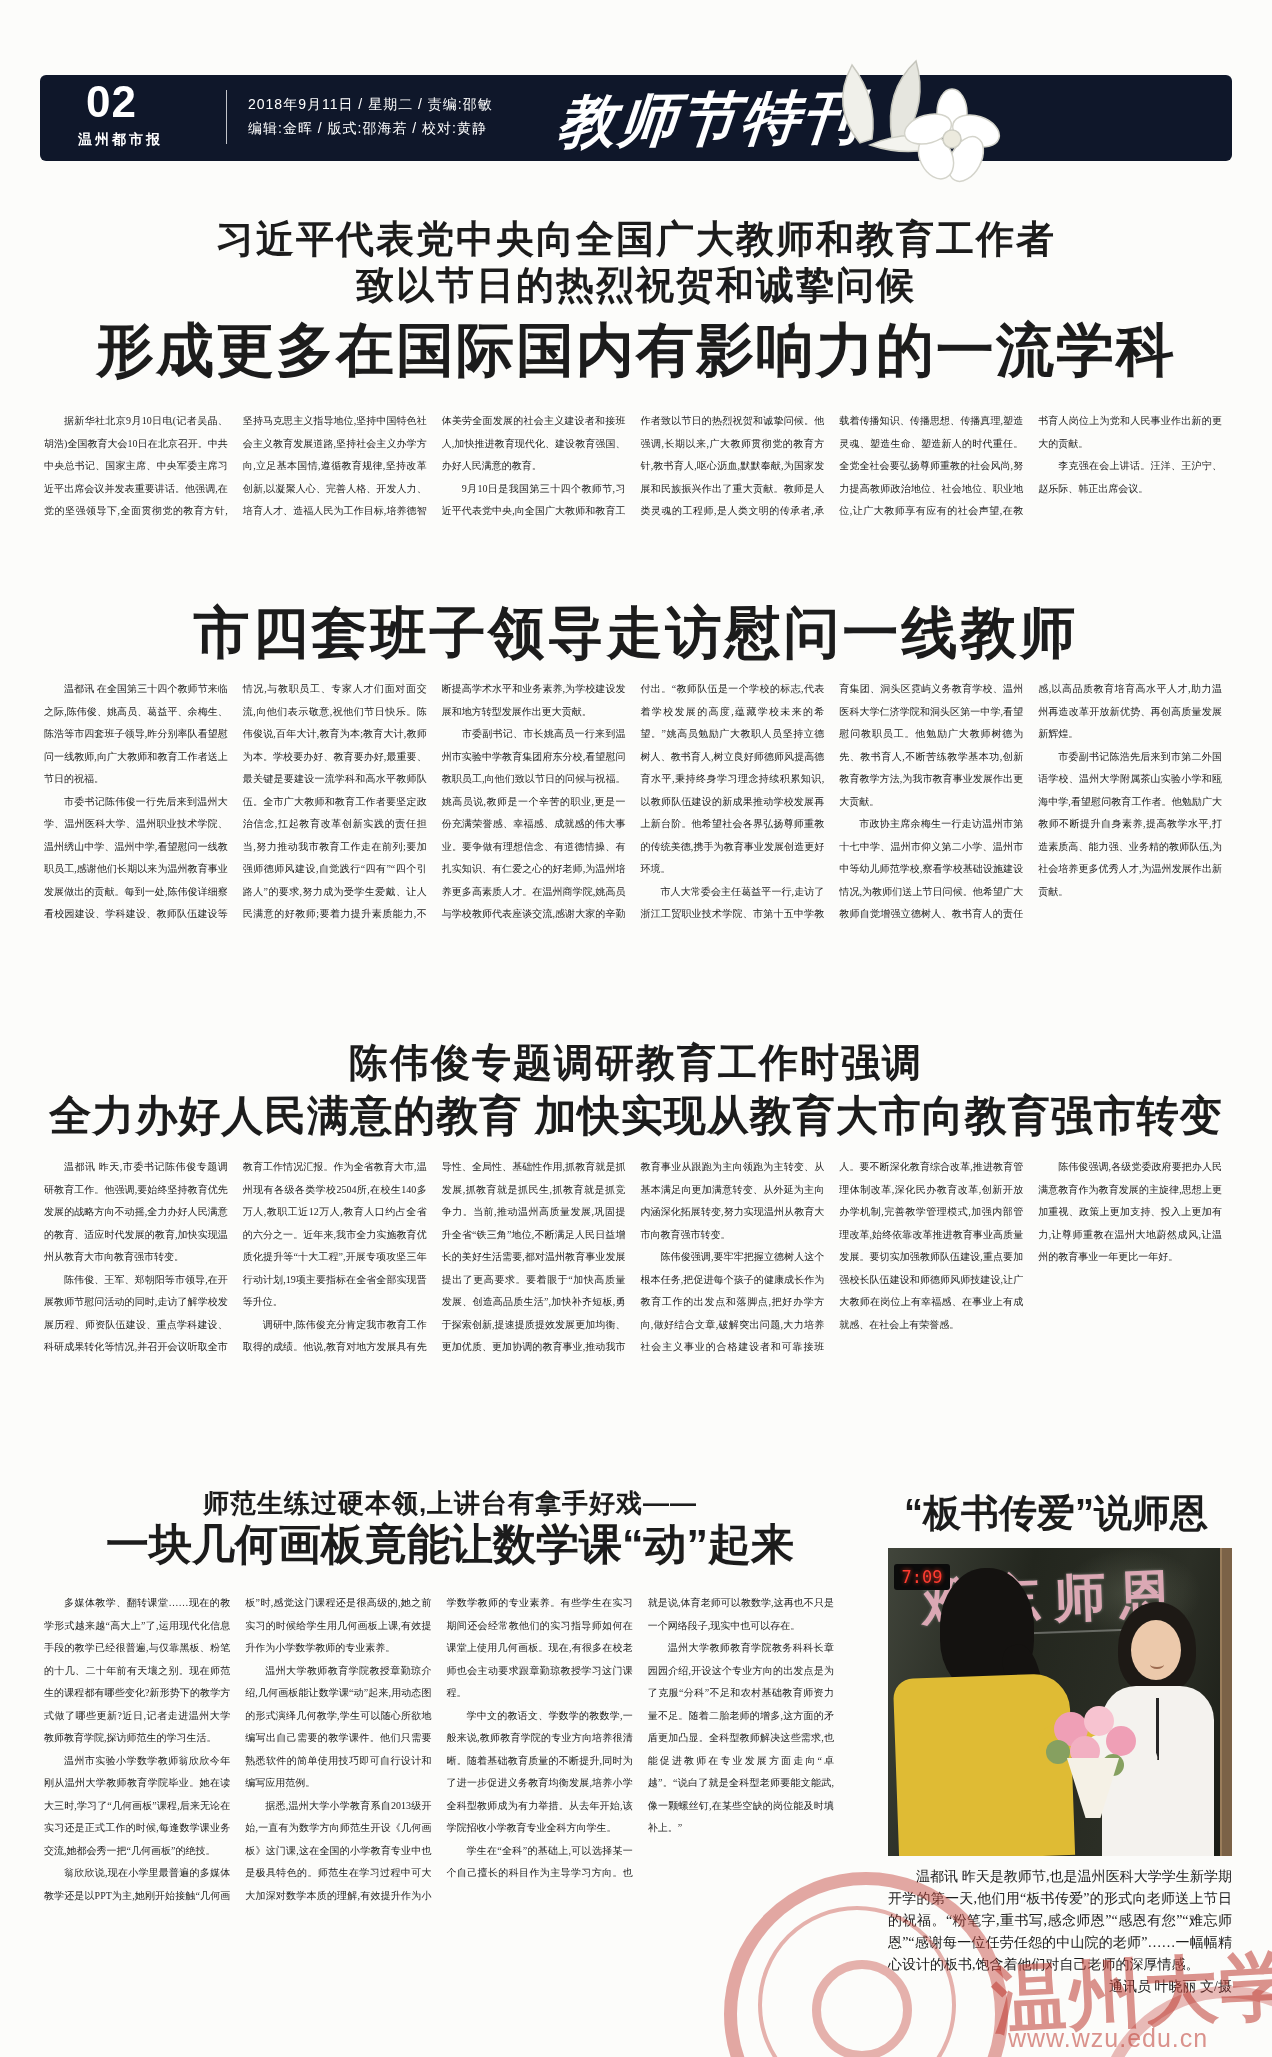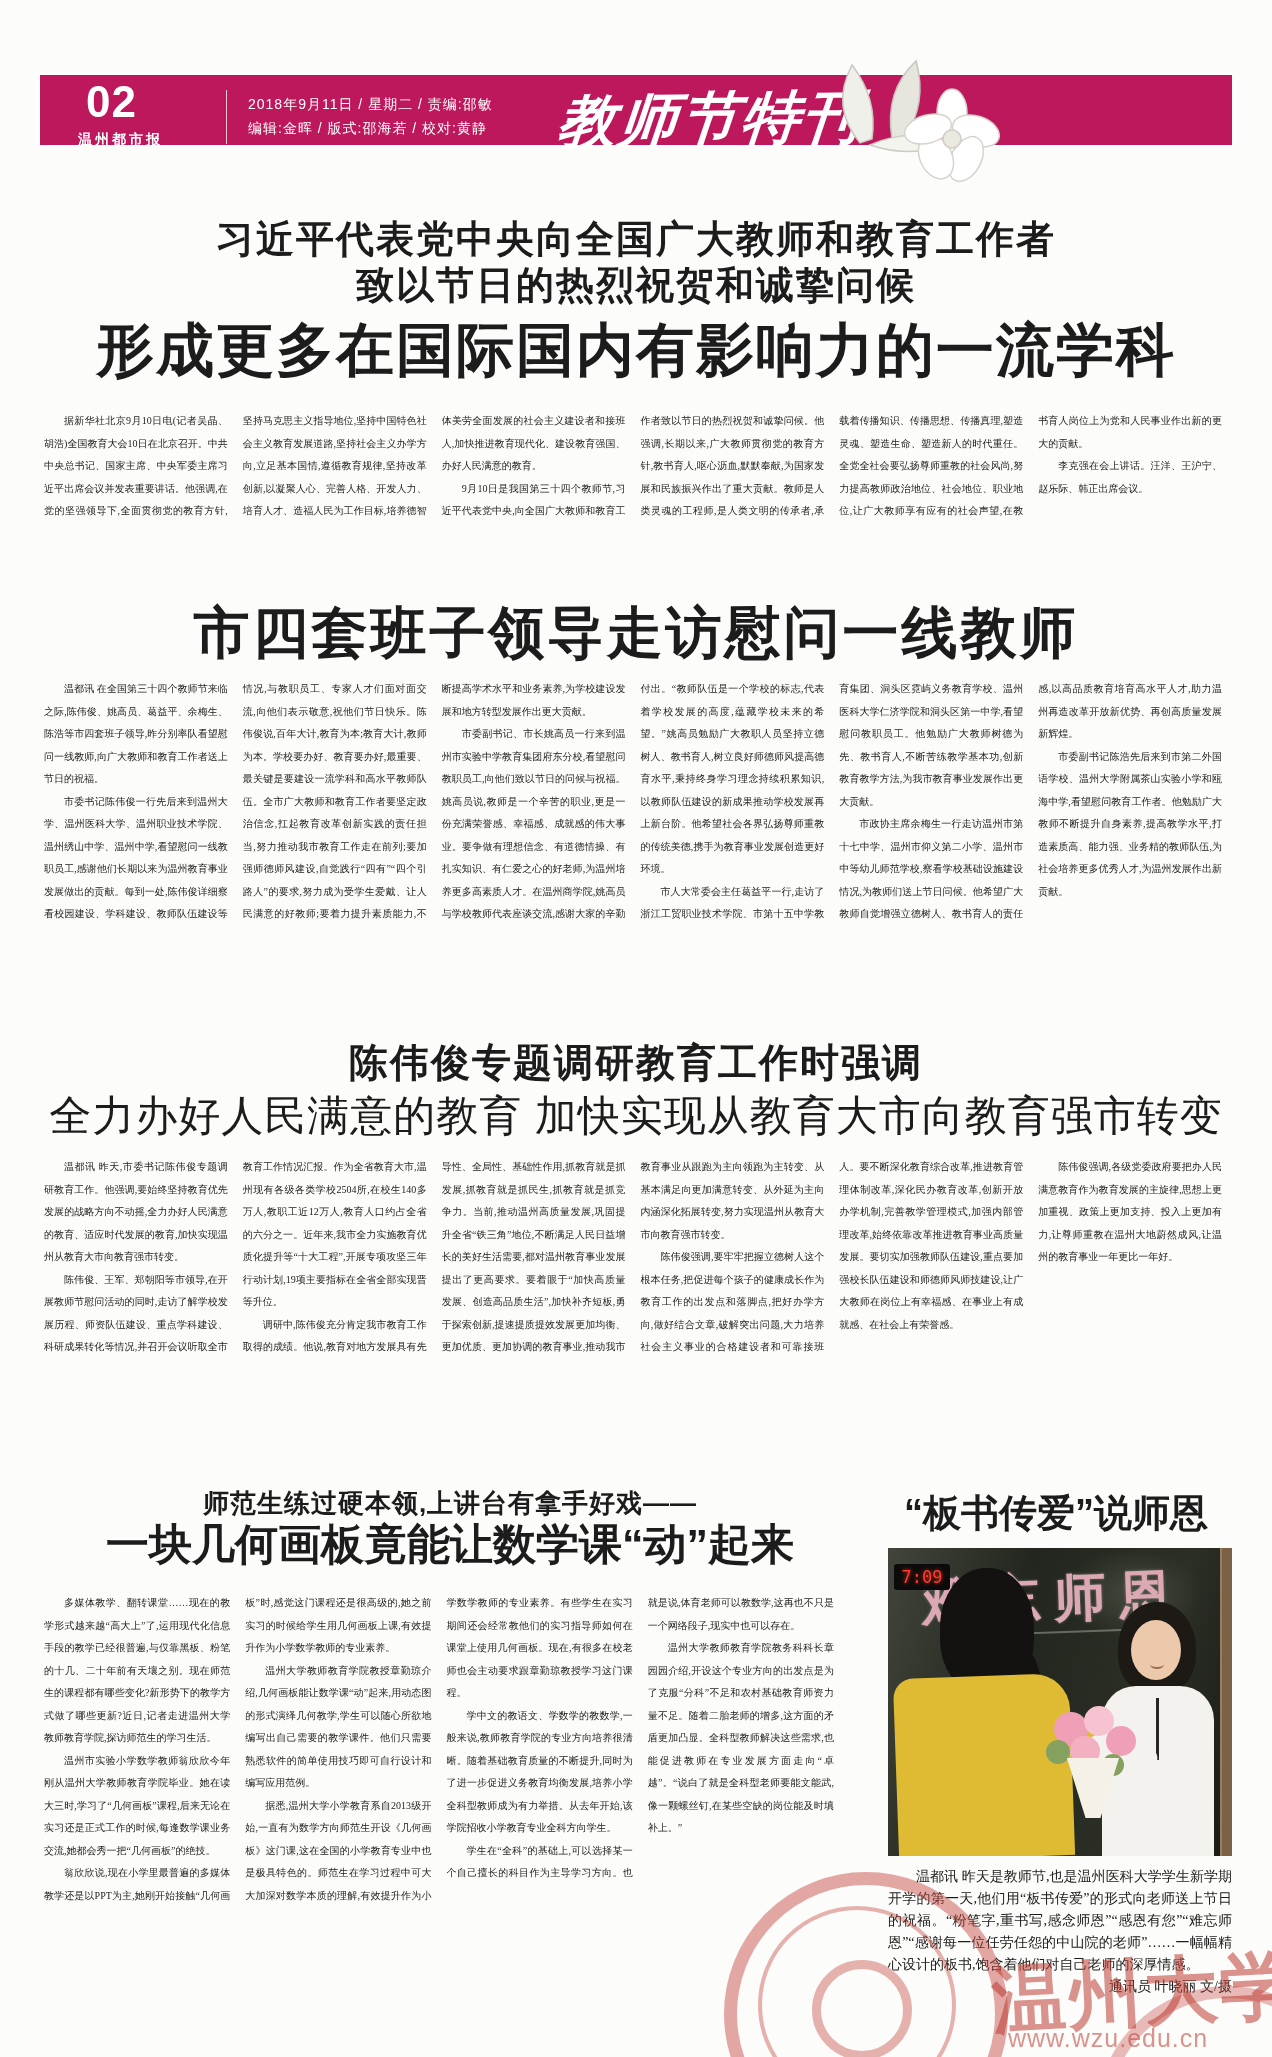--- a/index.html
+++ b/index.html
@@ -4,40 +4,40 @@
 <style>
   html,body{margin:0;padding:0;background:#e8e8e6;}
   .sheet{
     position:relative;width:1272px;height:2057px;margin:0 auto;
     background:#fcfcfa;overflow:hidden;
     font-family:"Liberation Serif",serif;color:#1c1c1c;
   }
   .sans{font-family:"Liberation Sans",sans-serif;}
 
   
-  .band{position:absolute;left:40px;top:75px;width:1192px;height:70px;background:#be185d;}
+  .band{position:absolute;left:40px;top:75px;width:1192px;height:86px;background:#0f172a;border-radius:6px;}
   .page-num{position:absolute;left:46px;top:2px;font-size:44px;font-weight:900;color:#fff;letter-spacing:1px;}
   .paper-name{position:absolute;left:38px;top:56px;font-size:14px;font-weight:700;color:#fff;letter-spacing:3px;}
   .band-divider{position:absolute;left:186px;top:15px;width:1px;height:54px;background:rgba(255,255,255,.75);}
   .date-block{position:absolute;left:208px;top:17px;font-size:14px;line-height:24px;color:#fff;letter-spacing:1px;}
   .masthead{
     position:absolute;left:518px;top:6px;font-size:58px;font-weight:900;color:#fff;
     font-family:"DejaVu Serif",serif;font-style:italic;letter-spacing:3px;
     transform:skewX(-6deg) rotate(-1deg);white-space:nowrap;
   }
   .flower-wrap{position:absolute;left:760px;top:-28px;width:230px;height:140px;pointer-events:none;}
 
   
   .center{text-align:center;left:40px;width:1192px;position:absolute;}
   .kicker1{top:214px;font-size:38px;font-weight:700;letter-spacing:2px;}
   .kicker2{top:260px;font-size:38px;font-weight:700;letter-spacing:2px;}
   .head1{top:312px;font-size:58px;font-weight:900;letter-spacing:2px;}
   .head2{top:596px;font-size:56px;font-weight:900;letter-spacing:3px;}
   .kicker3{top:1036px;font-size:39px;font-weight:700;letter-spacing:2px;}
-  .head3{top:1088px;font-size:42px;font-weight:400;letter-spacing:1px;}
+  .head3{top:1088px;font-size:42px;font-weight:700;letter-spacing:1px;}
   .kicker4{position:absolute;left:55px;width:790px;top:1486px;font-size:26px;font-weight:700;text-align:center;letter-spacing:1px;}
   .head4{position:absolute;left:55px;width:790px;top:1516px;font-size:43px;font-weight:900;text-align:center;}
   .head5{position:absolute;left:878px;width:356px;top:1488px;font-size:38px;font-weight:900;text-align:center;}
 
   .body-cols{
     position:absolute;left:44px;width:1178px;overflow:hidden;
     font-size:10px;line-height:22.5px;text-align:justify;text-justify:inter-ideograph;
   }
   .body-cols p{margin:0;text-indent:2em;}
   .cols6{column-count:6;column-gap:15px;}

